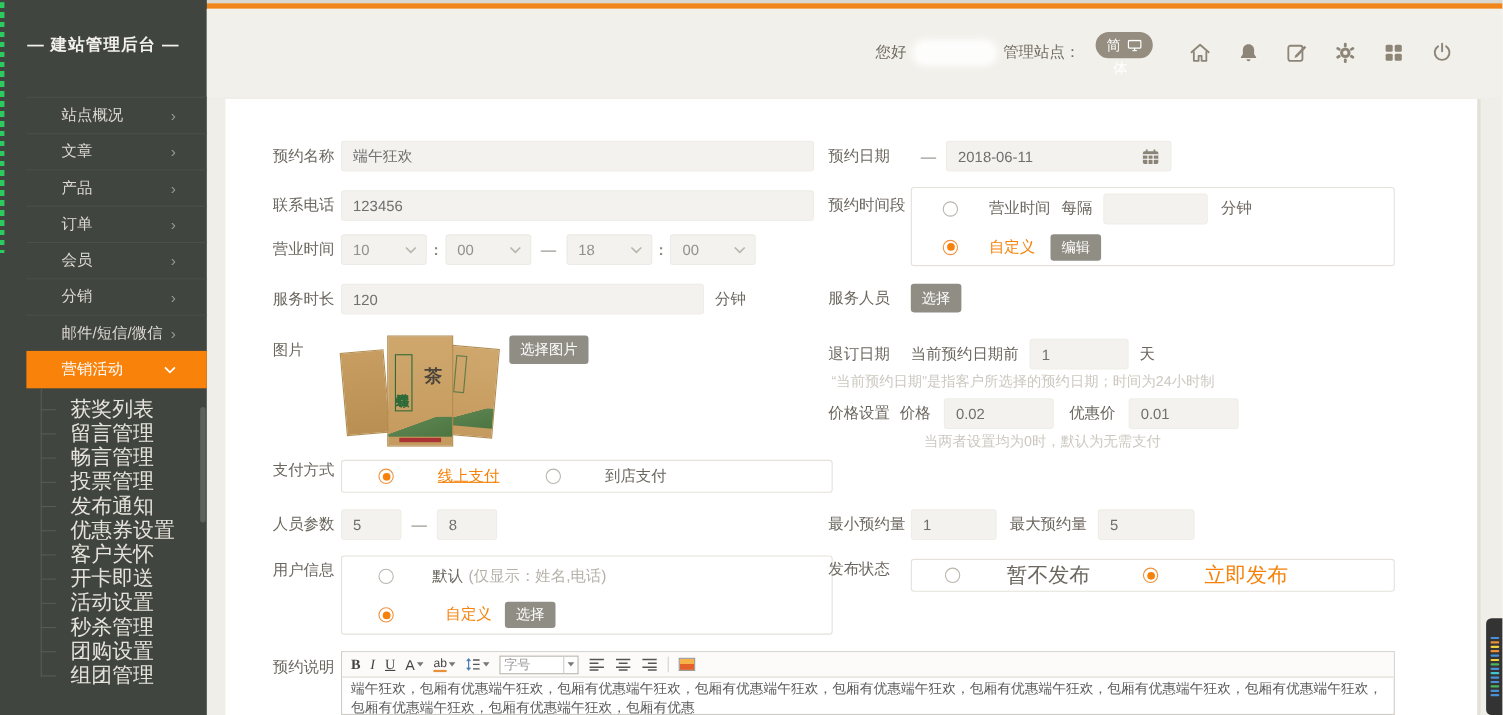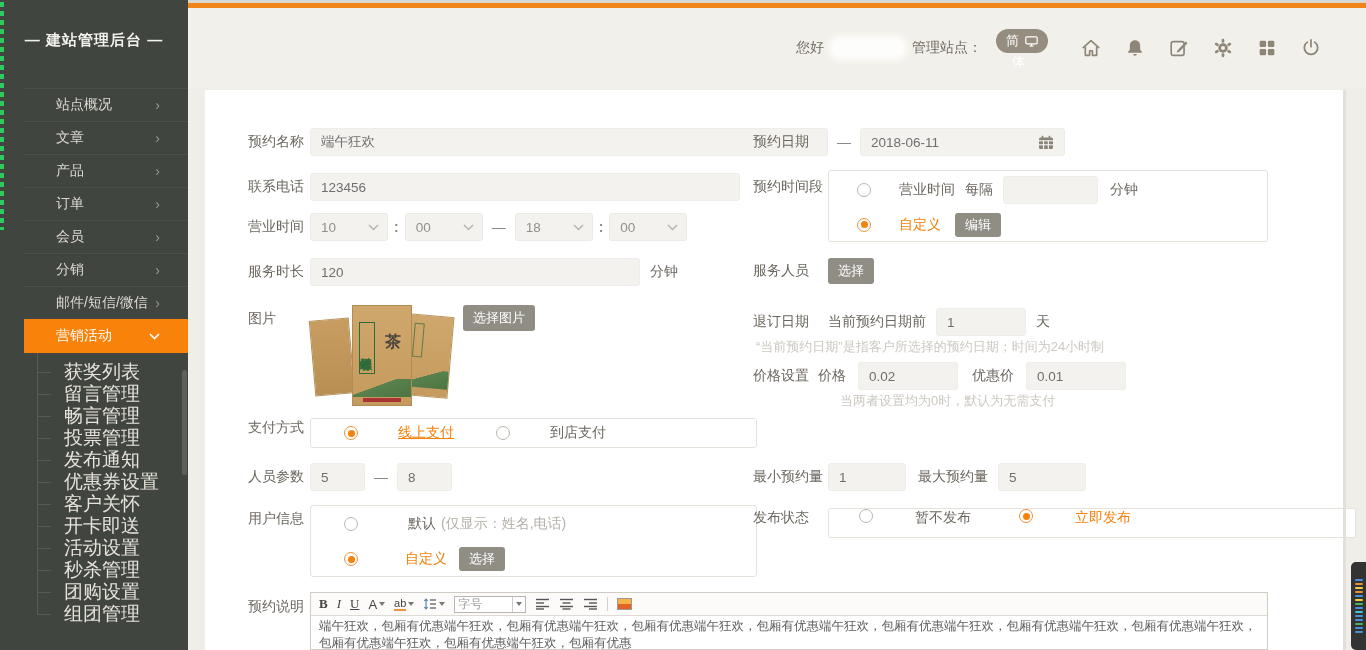--- a/index.html
+++ b/index.html
@@ -256,21 +256,21 @@
         <path d="M8 5.6a7.3 7.3 0 1 0 8 0" fill="none" stroke="#8d8578" stroke-width="1.9" stroke-linecap="round"></path>
         <line x1="12" y1="3" x2="12" y2="10.5" stroke="#8d8578" stroke-width="1.9" stroke-linecap="round"></line>
       </svg>
   </span>
 </header>
 
 <main class="panel">
 
   <div class="row" style="left:43px;top:38px;">
     <span class="lab">预约名称</span>
-    <span class="input" style="width:518px;">端午狂欢</span>
+    <span class="input" style="width:430px;">端午狂欢</span>
   </div>
 
   <div class="row" style="left:43px;top:83px;">
     <span class="lab">联系电话</span>
     <span class="input" style="width:430px;">123456</span>
   </div>
 
   <div class="row" style="left:43px;top:123px;">
     <span class="lab">营业时间</span>
     <span class="sel">
@@ -339,21 +339,21 @@
   <div class="row" style="left:43px;top:373px;">
     <span class="lab">人员参数</span>
     <span class="input" style="width:55px;">5</span>
     <span class="dash">—</span>
     <span class="input" style="width:55px;">8</span>
   </div>
 
   <div class="gbox" style="position:absolute;left:105px;top:415px;width:447px;height:72px;font-size:14px;">
     <div style="display:flex;align-items:center;height:36px;padding-left:33px;">
       <span class="radio"></span>
-      <span style="margin-left:50px;font-family:Liberation Mono, monospace;">默认</span>
+      <span style="margin-left:35px;font-family:Liberation Mono, monospace;">默认</span>
       <span class="hint" style="margin-left:5px;">(仅显示：姓名,电话)</span>
     </div>
     <div style="display:flex;align-items:center;height:34px;padding-left:33px;">
       <span class="radio on"></span>
       <span class="org" style="margin-left:47px;">自定义</span>
       <button class="btn" style="margin-left:12px;height:24px;">选择</button>
     </div>
   </div>
   <div class="row" style="left:43px;top:420px;">
     <span class="lab">用户信息</span>
@@ -483,21 +483,21 @@
   </div>
   <div class="note" style="left:635px;top:302px;">当两者设置均为0时，默认为无需支付</div>
 
   <div class="row" style="left:548px;top:373px;">
     <span class="lab-r">最小预约量</span>
     <span class="input" style="width:78px;">1</span>
     <span style="margin-left:12px;">最大预约量</span>
     <span class="input" style="width:88px;margin-left:10px;">5</span>
   </div>
 
-  <div class="gbox" style="position:absolute;left:623px;top:418px;width:528px;height:30px;display:flex;align-items:flex-start;font-size:14px;">
+  <div class="gbox" style="position:absolute;left:623px;top:418px;width:440px;height:30px;display:flex;align-items:center;font-size:19px;">
     <span class="radio" style="margin-left:30px;"></span>
     <span style="margin-left:42px;">暂不发布</span>
     <span class="radio on" style="margin-left:48px;"></span>
     <span class="org" style="margin-left:42px;">立即发布</span>
   </div>
   <div class="row" style="left:548px;top:419px;">
     <span class="lab-r">发布状态</span>
   </div>
 
 </main>

